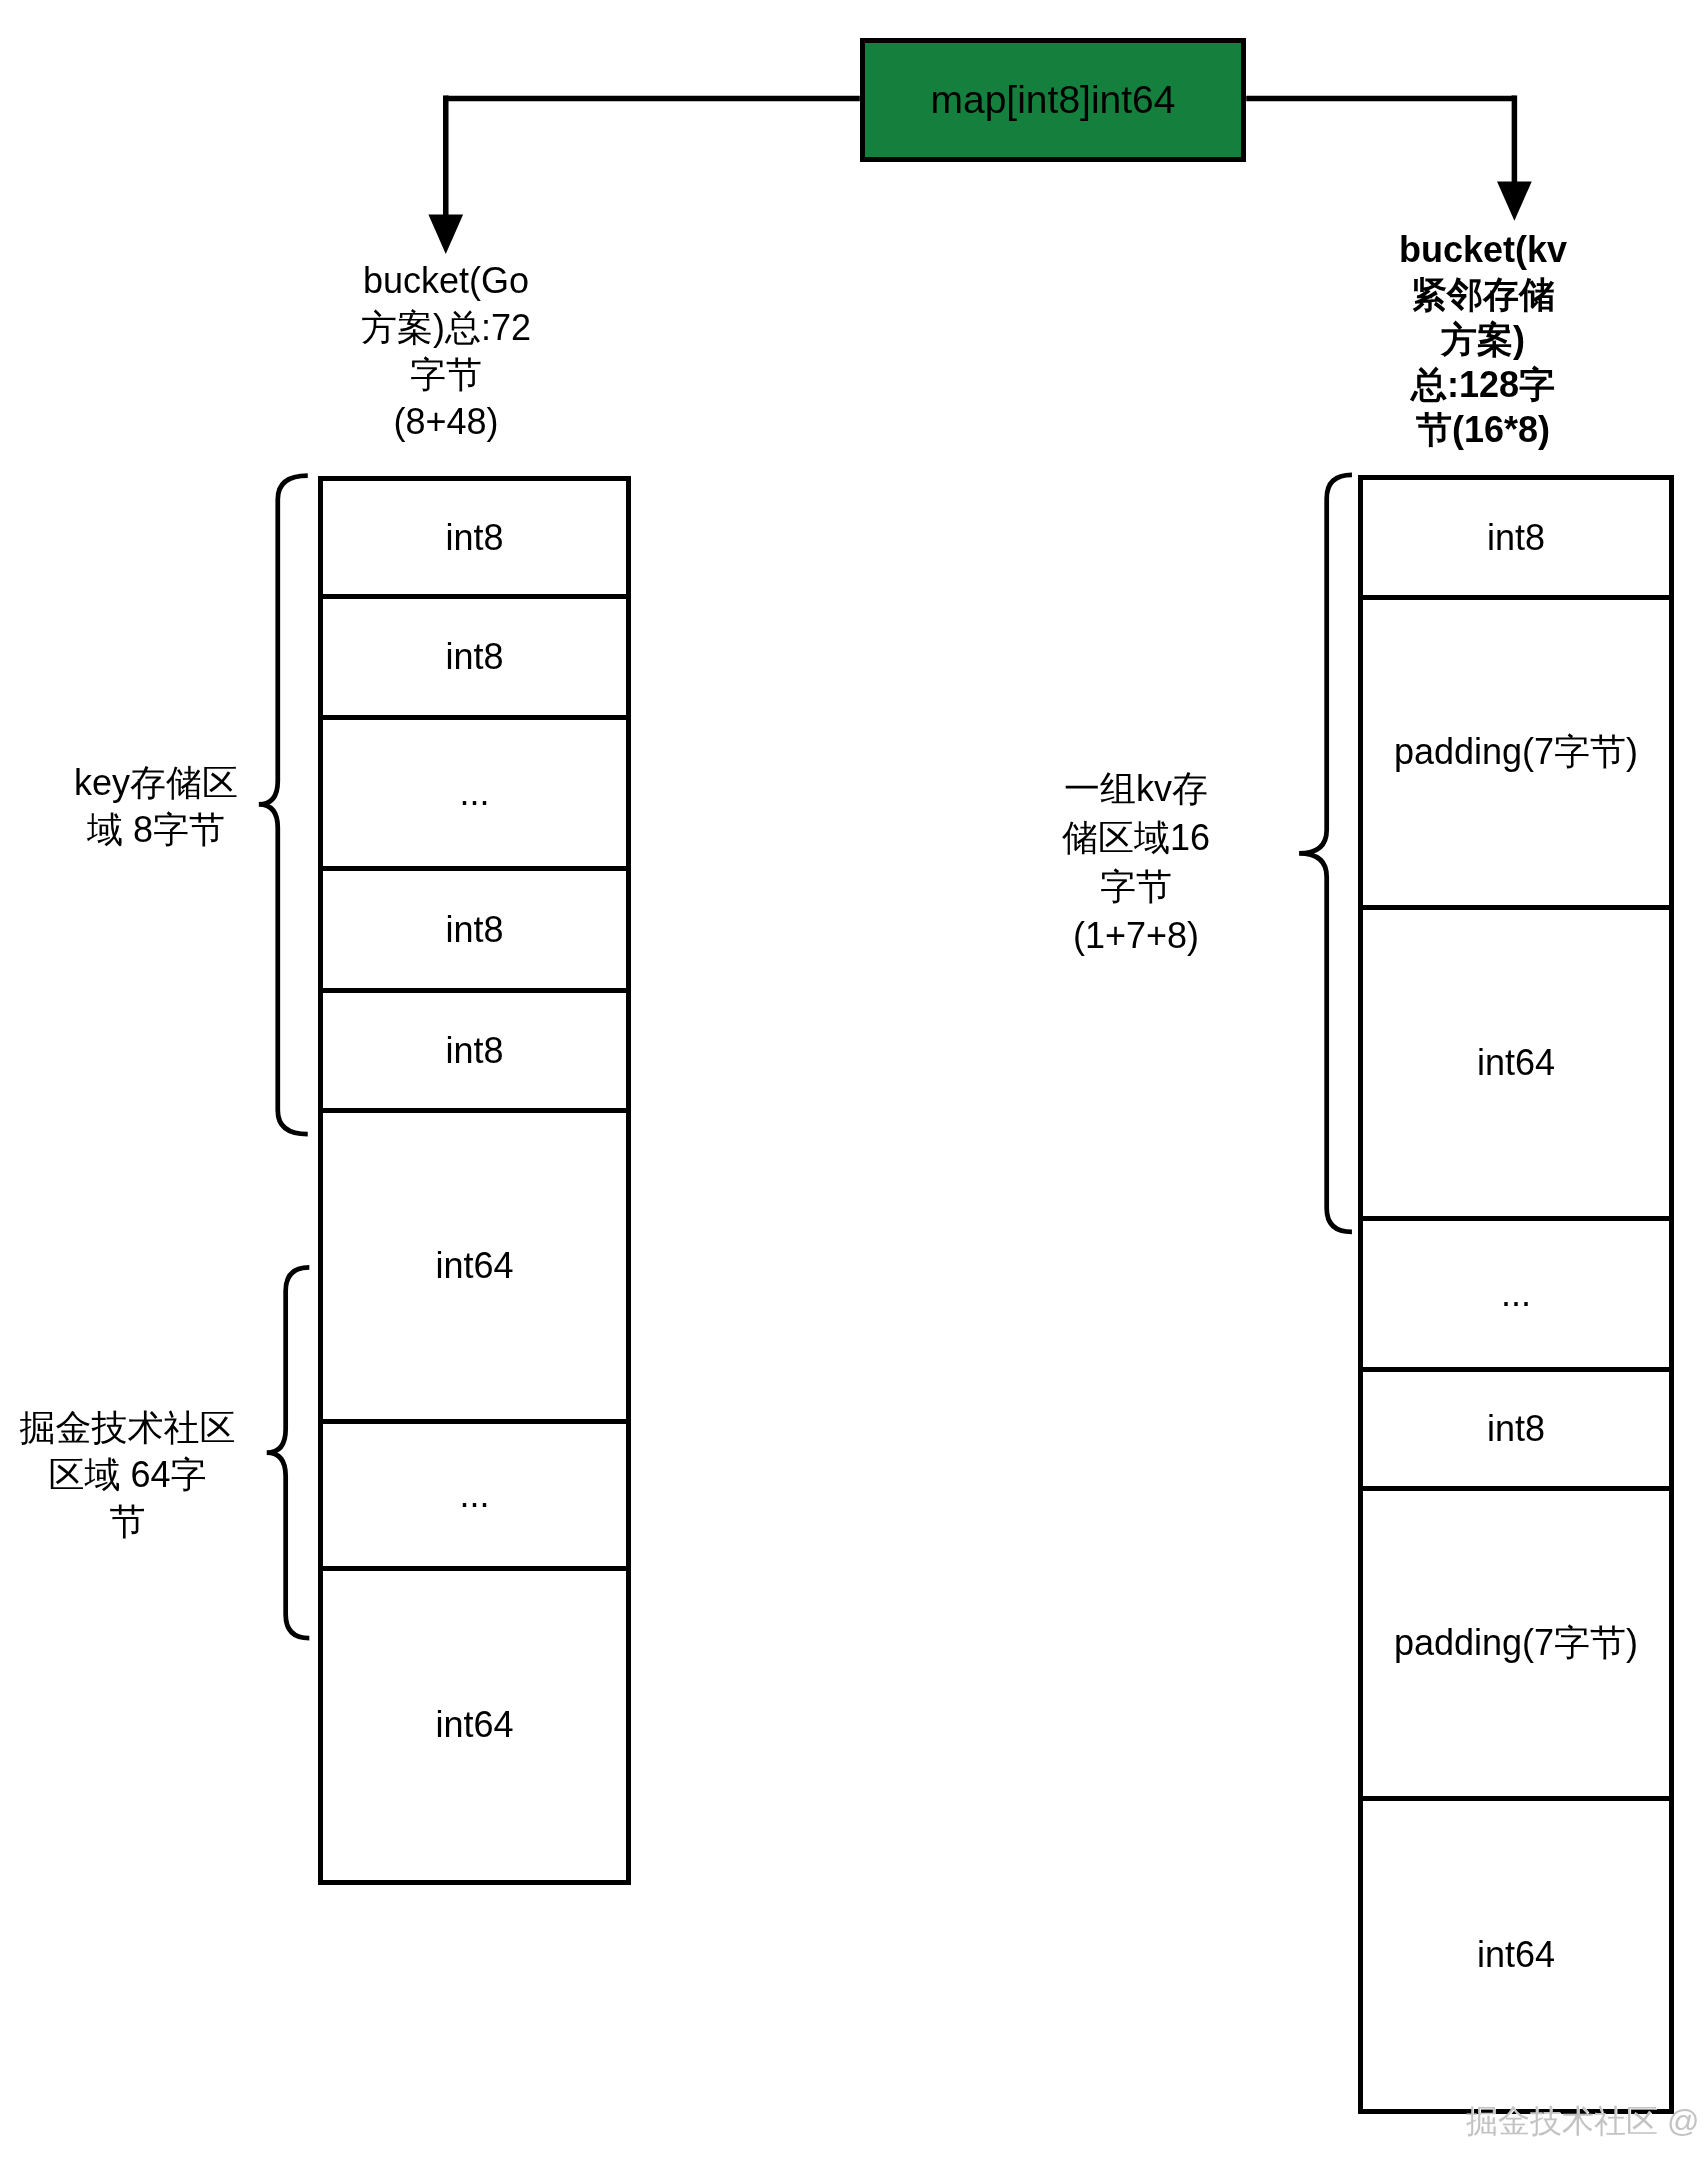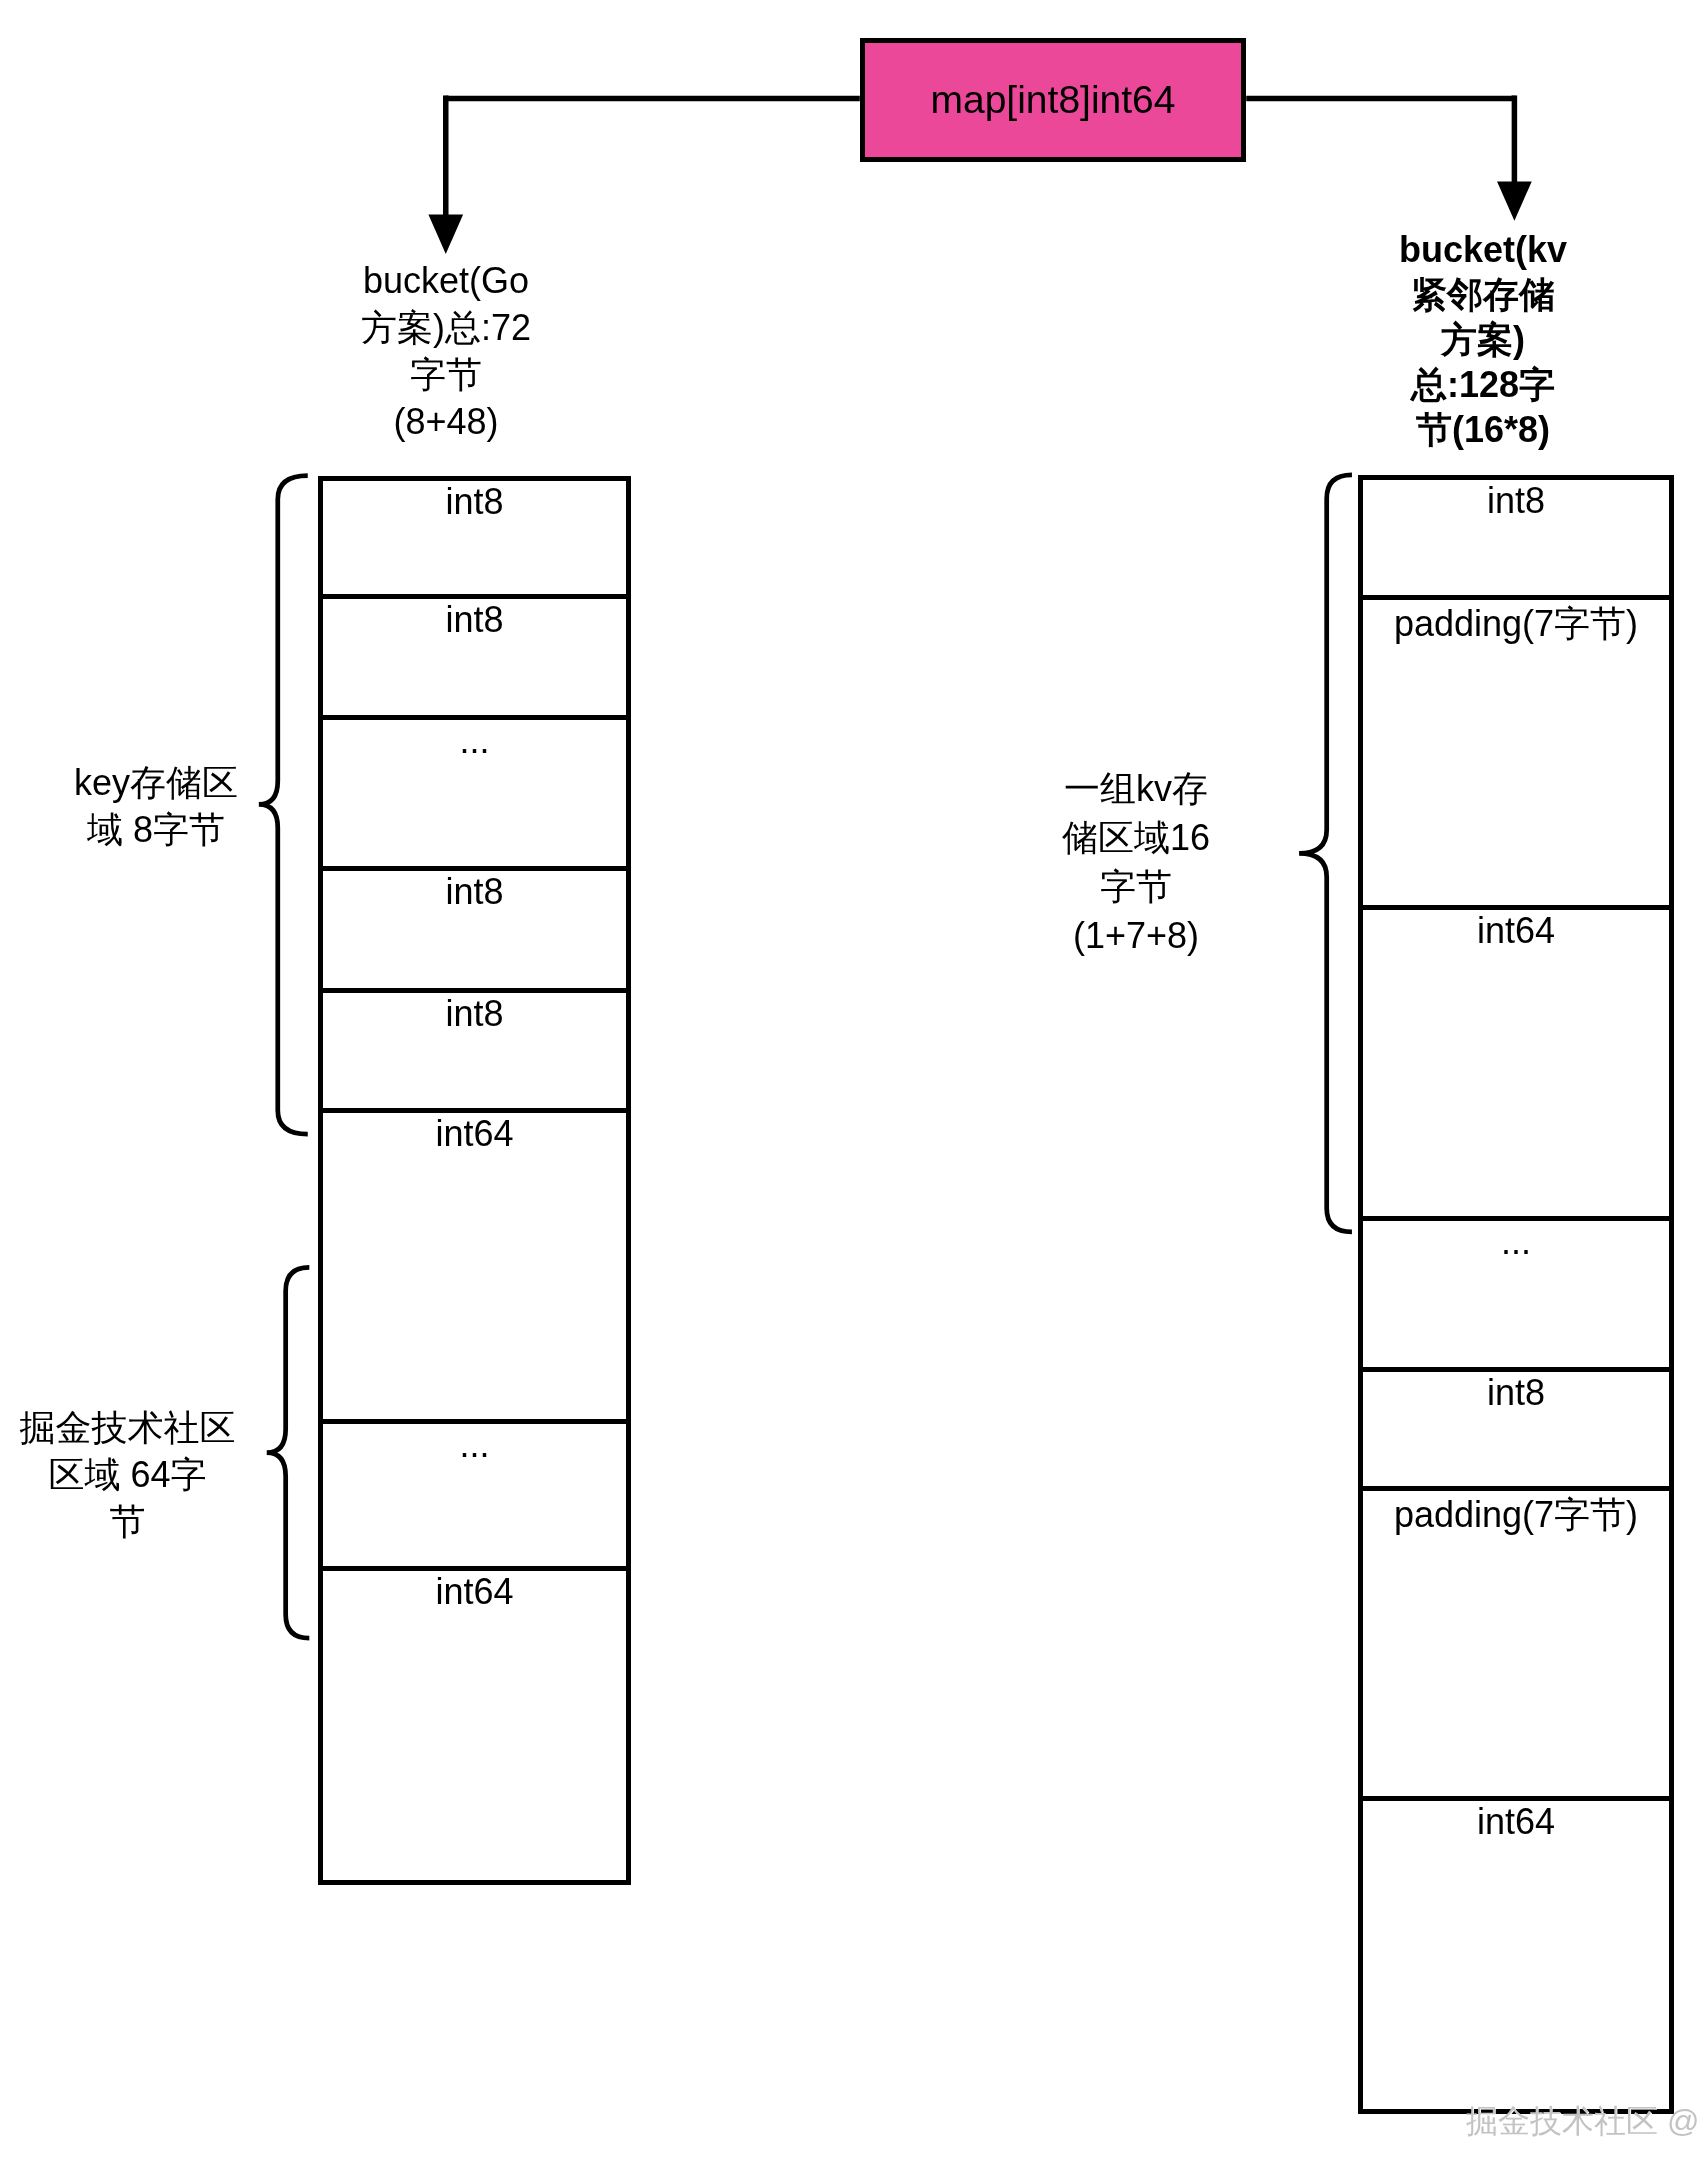--- a/index.html
+++ b/index.html
@@ -2,28 +2,28 @@
 <html style="font-size:12.6px"><head>
 <meta charset="utf-8">
 <style>
   html,body{margin:0;padding:0;}
   body{
     width:1707px;height:2183px;position:relative;background:#ffffff;
     font-family:"Liberation Sans", sans-serif;color:#000;overflow:hidden;
   }
   .abs{position:absolute;}
   .node-box{
-    box-sizing:border-box;border:5.5px solid #000;background:#ec4899;
+    box-sizing:border-box;border:5.5px solid #000;background:#15803d;
     display:flex;align-items:center;justify-content:center;
     font-size:39px;
   }
   .col{position:absolute;}
   .cell{
     box-sizing:border-box;border:5.5px solid #000;background:#fff;
-    display:flex;justify-content:center;
+    display:flex;align-items:center;justify-content:center;
     font-size:36px;
   }
   .cell:not(:first-child){margin-top:-5.5px;}
   .lbl{
     position:absolute;text-align:center;white-space:pre-line;
     font-size:36px;line-height:47px;
   }
   .lbl.tight{line-height:45px;font-weight:bold;}
   svg.overlay{position:absolute;left:0;top:0;}
   .watermark{

